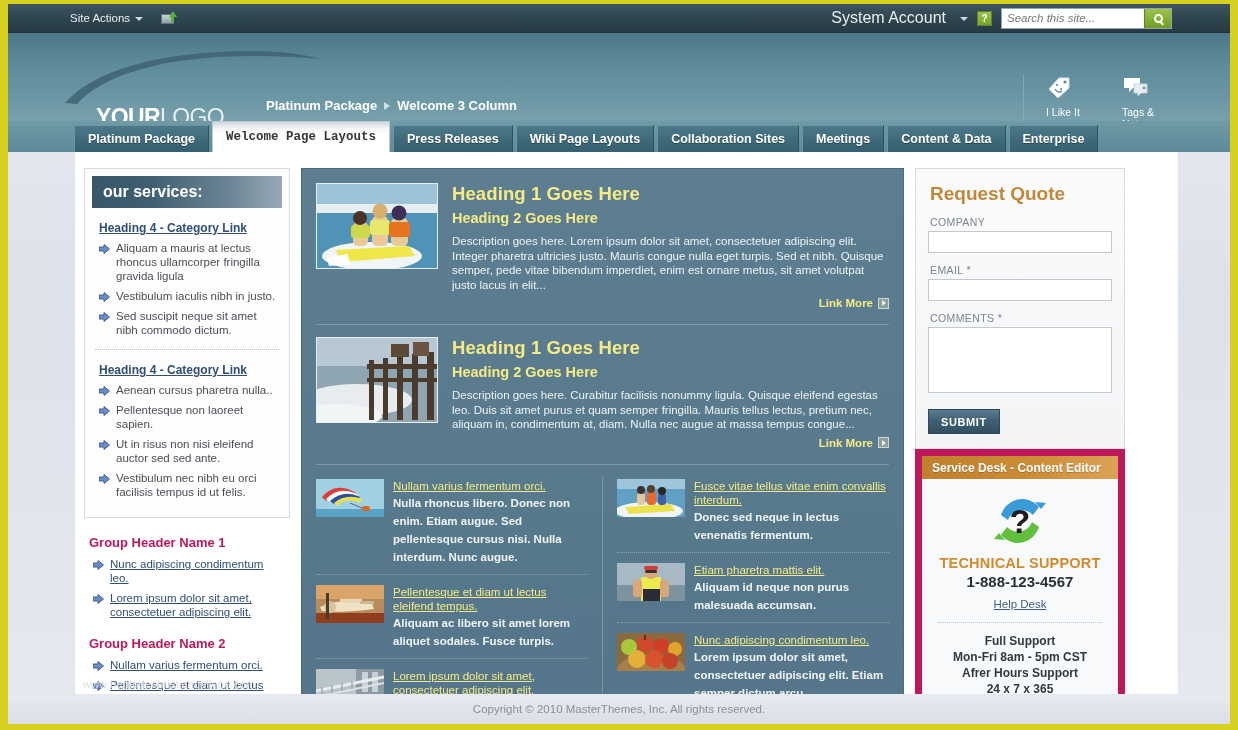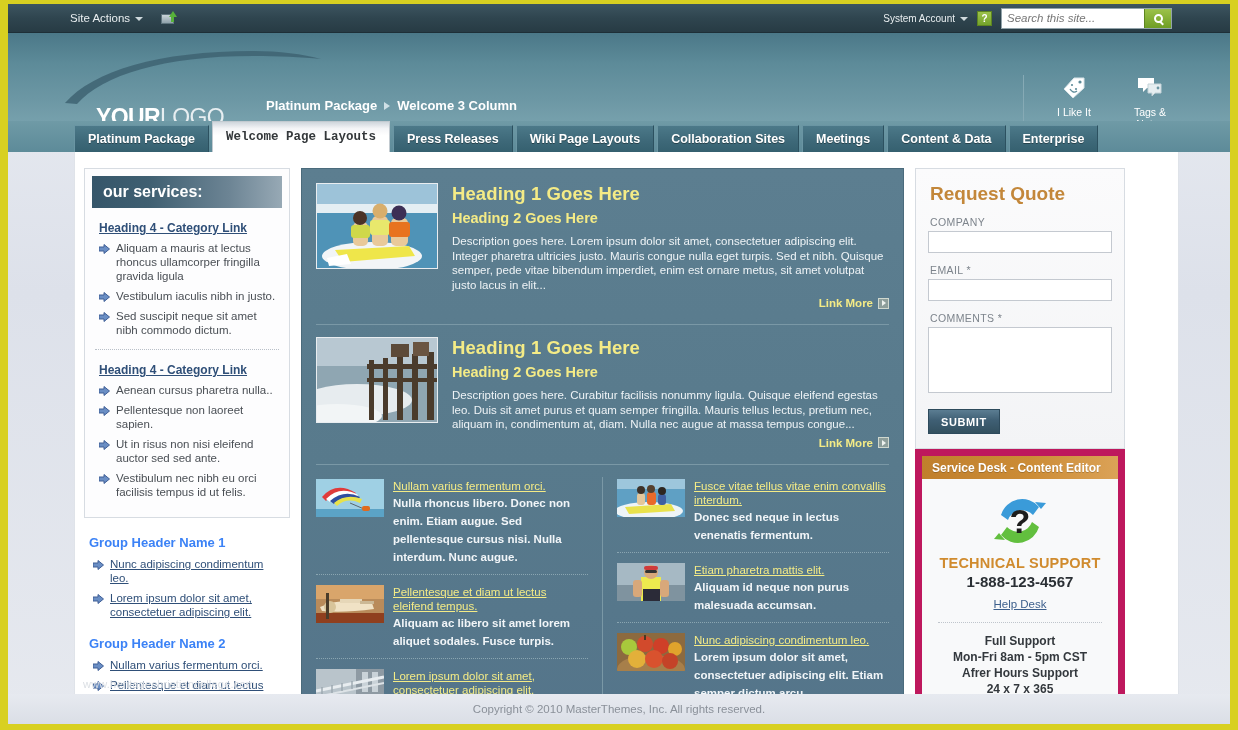--- a/index.html
+++ b/index.html
@@ -59,21 +59,21 @@
     border-bottom: 6px solid #57b23a;
   }
   .nav-up-icon .stem {
     position: absolute; right: 3px; top: 5px; width: 3px; height: 6px; background: #57b23a;
   }
   .ribbon-right {
     margin-left: auto; margin-right: 58px;
     display: flex; align-items: center; gap: 9px;
   }
   .account {
-    color: #e9eef0; font-size: 10px; display: flex; align-items: center; gap: 5px; cursor: pointer;
+    color: #e9eef0; font-size: 16px; display: flex; align-items: center; gap: 14px; cursor: pointer;
   }
   .account .caret {
     width: 0; height: 0; border-left: 4px solid transparent;
     border-right: 4px solid transparent; border-top: 4px solid #cfd9dd; margin-top:2px;
   }
   .help-btn {
     width: 15px; height: 15px; background: linear-gradient(to bottom,#9cc24a,#74a32b);
     border: 1px solid #5d8520; color: #fff; font-size: 10px; font-weight: bold;
     display: flex; align-items: center; justify-content: center; cursor: pointer;
   }
@@ -120,21 +120,21 @@
     display: flex; align-items: center; gap: 7px;
   }
   .bc-sep {
     width: 0; height: 0; border-top: 4px solid transparent; border-bottom: 4px solid transparent;
     border-left: 6px solid #cfe0e6;
   }
   .banner-tools {
     position: absolute; right: 52px; top: 42px;
     display: flex; gap: 20px; border-left: 1px solid #86aab5; padding-left: 22px;
   }
-  .tool { width: 56px; text-align: center; color: #ffffff; font-size: 10.5px; cursor: pointer; line-height: 12px;}
+  .tool { width: 56px; text-align: left; color: #ffffff; font-size: 10.5px; cursor: pointer; line-height: 12px;}
   .tool .glyph { display:block; height: 28px; margin-bottom: 3px; }
 
   
   #tabs {
     position: absolute; top: 117px; left: 0; width: 1222px; height: 31px;
     background: linear-gradient(to bottom, #6f9aa6, #5d8b99);
     display: flex; align-items: flex-end; padding-left: 66px;
   }
   .tab {
     height: 27px; padding: 0 13px; margin-right: 3px;
@@ -184,21 +184,21 @@
     position: relative; padding-left: 17px; margin-bottom: 6px;
     font-size: 11.5px; color: #4a4f55; line-height: 14px;
   }
   ul.arrow-list li .bullet {
     position: absolute; left: 0; top: 2px; width: 11px; height: 10px;
   }
   .divider-dot {
     border-top: 1px dotted #b9c0c8; margin: 12px 3px 0 3px; height: 1px;
   }
   .group-head {
-    margin: 17px 0 7px 3px; font-size: 13px; font-weight: bold; color: #3b82f6;
+    margin: 17px 0 7px 3px; font-size: 13px; font-weight: bold; color: #be185d;
   }
   ul.arrow-list.links li a {
     color: #2f4f78; text-decoration: underline; font-size: 11.5px; cursor: pointer;
   }
   .left-groups { padding: 0 2px; }
   .watermark {
     position: absolute; left: 8px; top: 526px;
     font-size: 11px; color: #dbdfe4; letter-spacing: .2px; pointer-events: none;
   }
 

